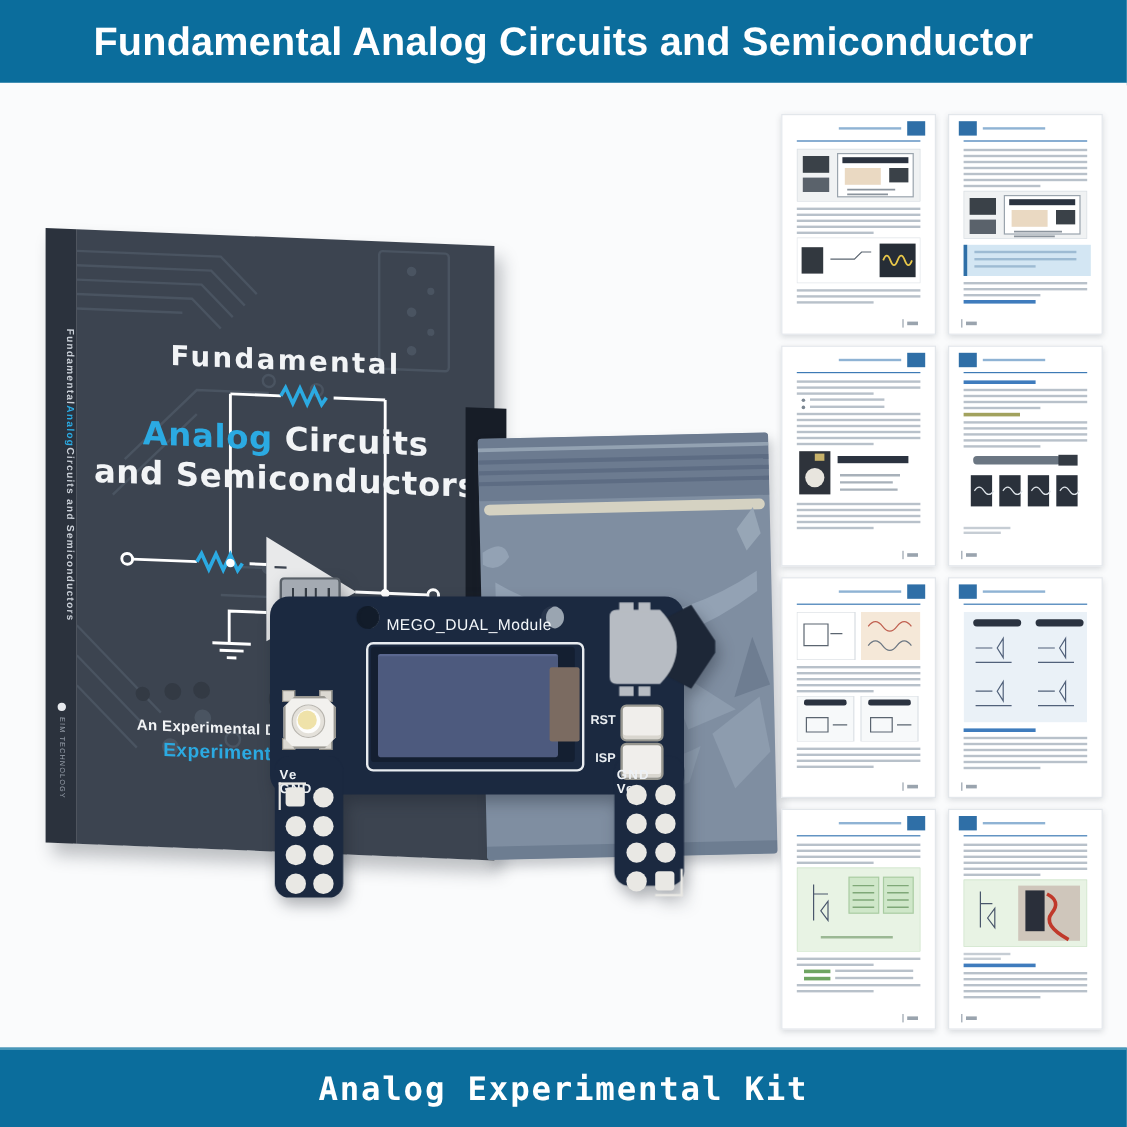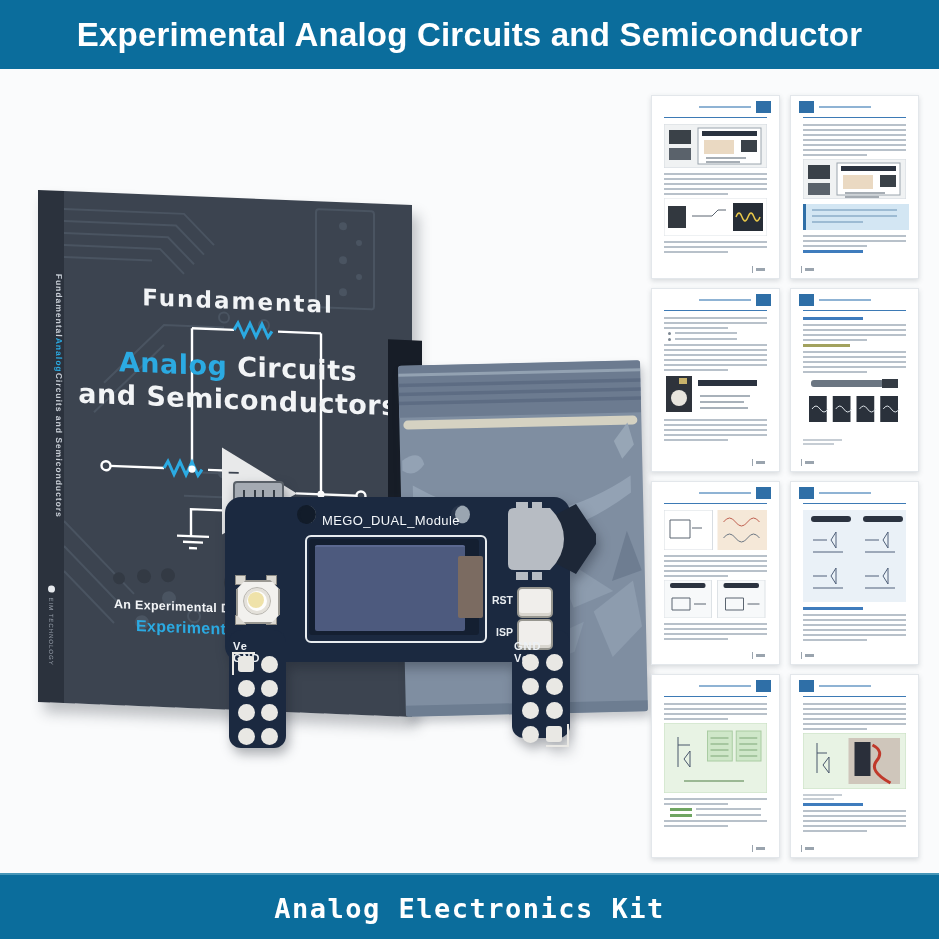--- a/index.html
+++ b/index.html
@@ -66,21 +66,21 @@
   #tact .ring{position:absolute;left:10px;top:10px;width:26px;height:26px;border-radius:50%;background:#FDFDFC;
     border:1px solid #B8B5AE;box-shadow:inset 0 0 0 3px #E4E1DA;}
   #tact .core{position:absolute;left:15px;top:15px;width:16px;height:16px;border-radius:50%;background:#EFE2A9;}
   
   #thumbs{left:651px;top:95px;width:266px;height:762px;}
 </style>
 </head>
 <body>
 
 <div class="abs" id="top-banner">
-  <div class="t">Experimental Analog Circuits and Semiconductor</div>
+  <div class="t">Fundamental Analog Circuits and Semiconductor</div>
 </div>
 
 <div class="abs" id="main-area"></div>
 
 <div class="abs" id="book">
   <div class="abs" id="book-spine">
     <div class="abs" id="spine-text">
       <span>Fundamental </span>
         <span class="cyan">Analog</span>
         <span> Circuits and Semiconductors</span>
@@ -501,14 +501,14 @@
       <div style="position: absolute; left: 12px; top: 140px; width: 103px; height: 2px; background: rgb(184, 193, 202);"></div>
       <div style="position: absolute; left: 12px; top: 145px; width: 103px; height: 2px; background: rgb(184, 193, 202);"></div>
       <div style="position: absolute; left: 12px; top: 150px; width: 103px; height: 2px; background: rgb(184, 193, 202);"></div>
       <div style="position: absolute; left: 12px; top: 155px; width: 63.86px; height: 2px; background: rgb(184, 193, 202);"></div>
       <div style="position: absolute; left: 14px; bottom: 7px; width: 9px; height: 3px; background: rgb(154, 164, 174);"></div>
       <div style="position: absolute; left: 10px; bottom: 5px; width: 1px; height: 7px; background: rgb(154, 164, 174);"></div>
     </div>
   </div>
 
 <div class="abs" id="bottom-banner">
-  <div class="t">Analog Electronics Kit</div>
+  <div class="t">Analog Experimental Kit</div>
 </div>
 
 </body></html>

